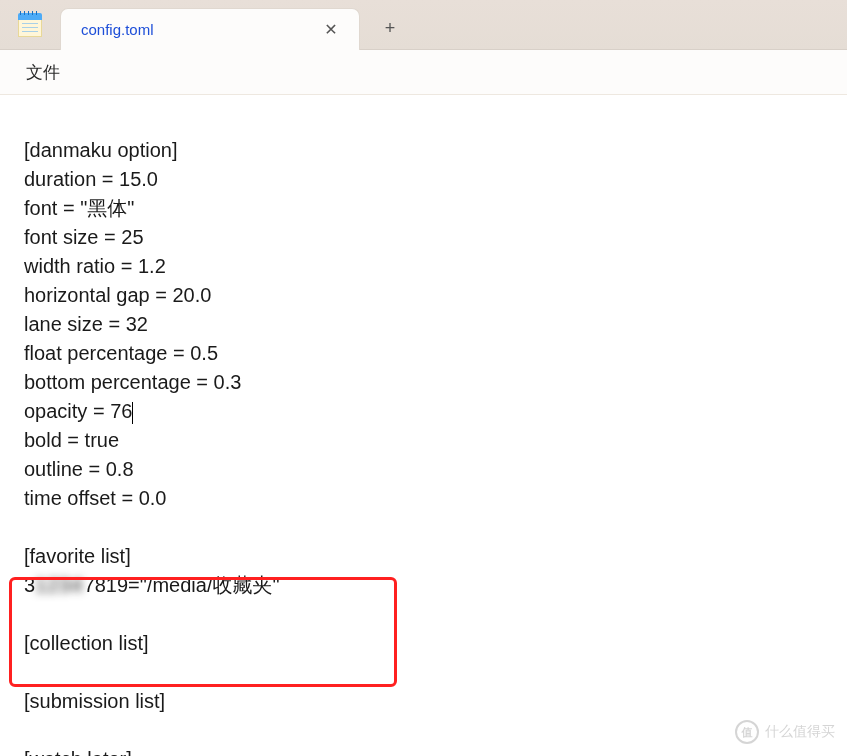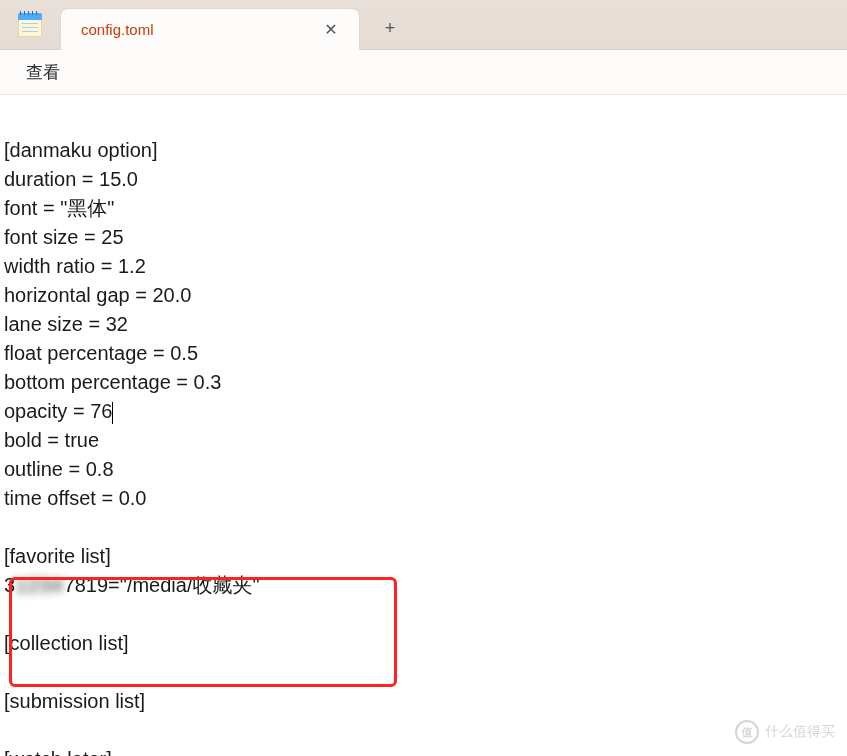--- a/index.html
+++ b/index.html
@@ -84,21 +84,21 @@
       min-width: 300px;
       gap: 12px;
       border: 1px solid #e0d8d0;
       border-bottom: none;
       position: relative;
       top: 1px;
     }
     .tab-title {
       flex: 1;
       font-size: 15px;
-      color: #c2410c;
+      color: #1d4ed8;
     }
     .tab-close {
       width: 24px;
       height: 24px;
       display: flex;
       align-items: center;
       justify-content: center;
       font-size: 16px;
       color: #555;
       border-radius: 4px;
@@ -124,21 +124,21 @@
       border-bottom: 1px solid #eee8e0;
     }
     .menu-item {
       padding: 8px 20px;
       font-size: 17px;
       color: #2a2a2a;
       cursor: pointer;
       border-radius: 4px;
     }
     .content {
-      padding: 12px 4px;
+      padding: 12px 24px;
       background: #ffffff;
       position: relative;
       height: calc(756px - 95px);
     }
     .editor {
       font-family: "Microsoft YaHei", "Malgun Gothic", sans-serif;
       font-size: 20px;
       line-height: 1.45;
       color: #1a1a1a;
       white-space: pre;
@@ -201,21 +201,21 @@
   <div class="tab-area">
     <div class="tab">
       <span class="tab-title">config.toml</span>
       <span class="tab-close">✕</span>
     </div>
     <div class="new-tab">+</div>
   </div>
 </div>
 
 <div class="menubar">
-  <div class="menu-item">查看</div>
+  <div class="menu-item">文件</div>
 </div>
 
 <div class="content">
   <div class="editor" id="editor"><div>&nbsp;</div><div>[danmaku option]</div><div>duration = 15.0</div><div>font = "黑体"</div><div>font size = 25</div><div>width ratio = 1.2</div><div>horizontal gap = 20.0</div><div>lane size = 32</div><div>float percentage = 0.5</div><div>bottom percentage = 0.3</div><div>opacity = 76<span class="text-cursor"></span></div><div>bold = true</div><div>outline = 0.8</div><div>time offset = 0.0</div><div>&nbsp;</div><div>[favorite list]</div><div>3<span class="blur-text">1234</span>7819="/media/收藏夹"</div><div>&nbsp;</div><div>[collection list]</div><div>&nbsp;</div><div>[submission list]</div><div>&nbsp;</div><div>[watch later]</div></div>
   <div class="highlight-box" id="highlight-box" style="top: 482px; left: 9px; width: 388px; height: 110px;"></div>
   <div class="watermark">
     <div class="watermark-icon">值</div>
     <span>什么值得买</span>
   </div>
 </div>

